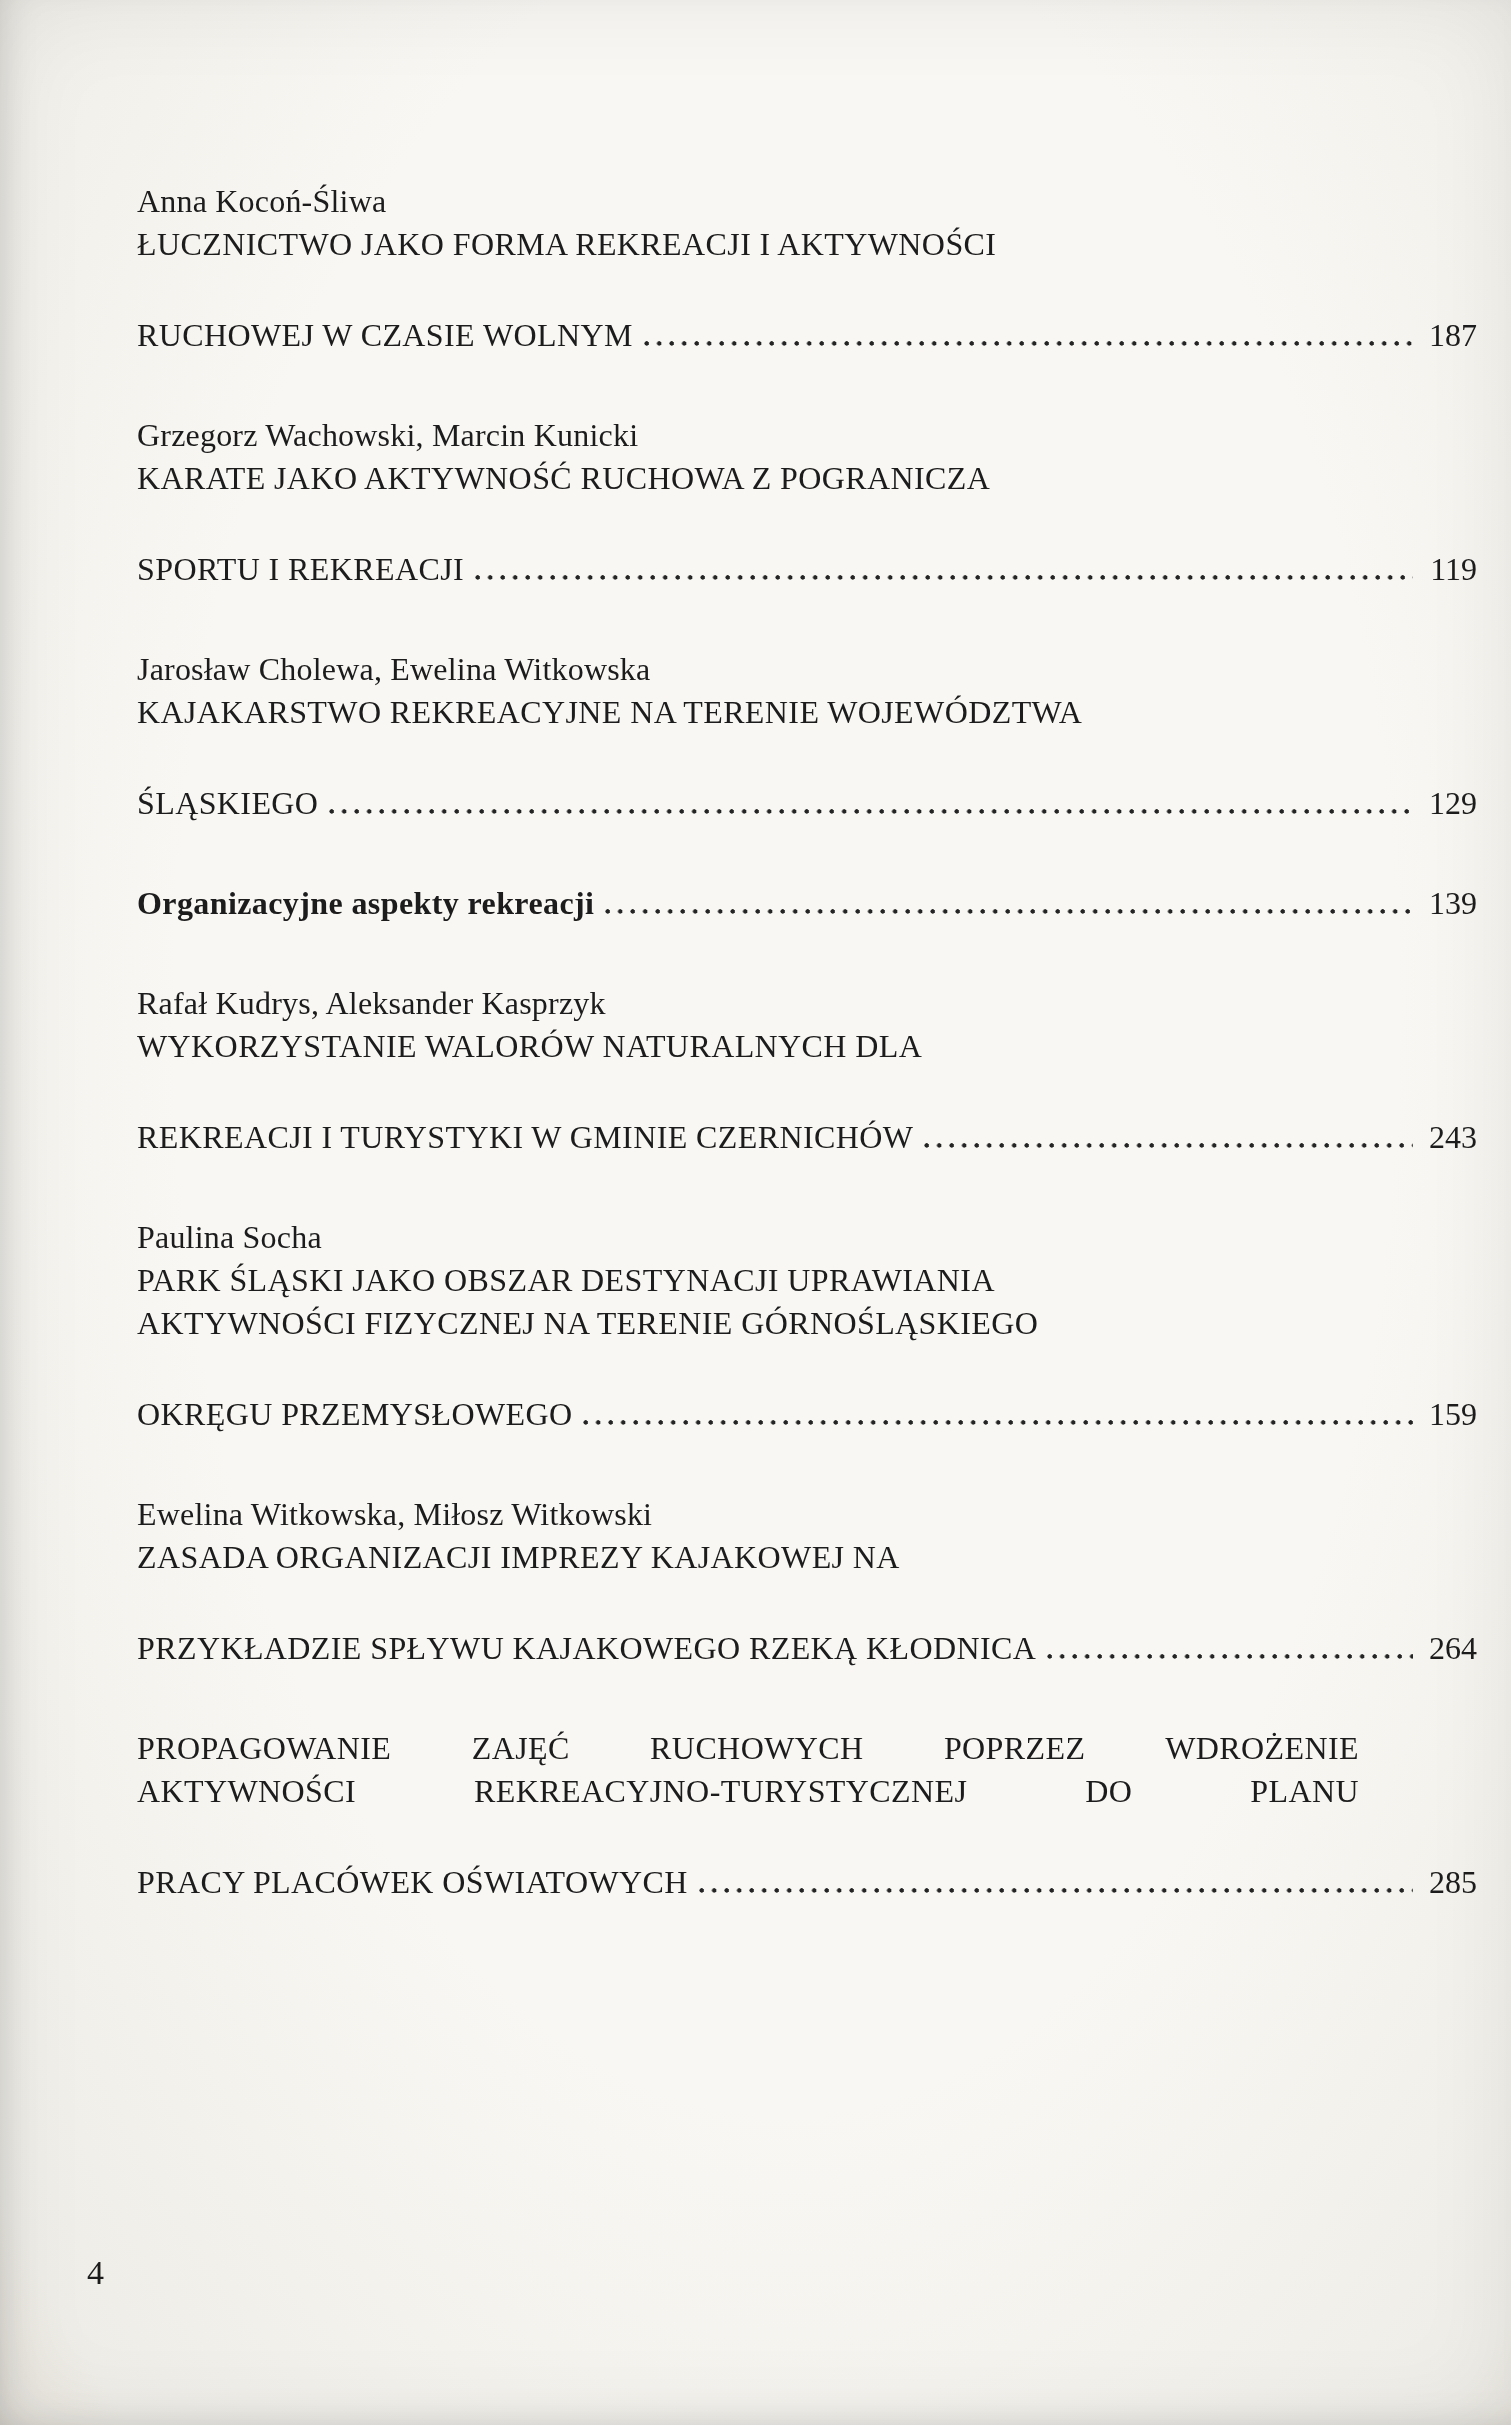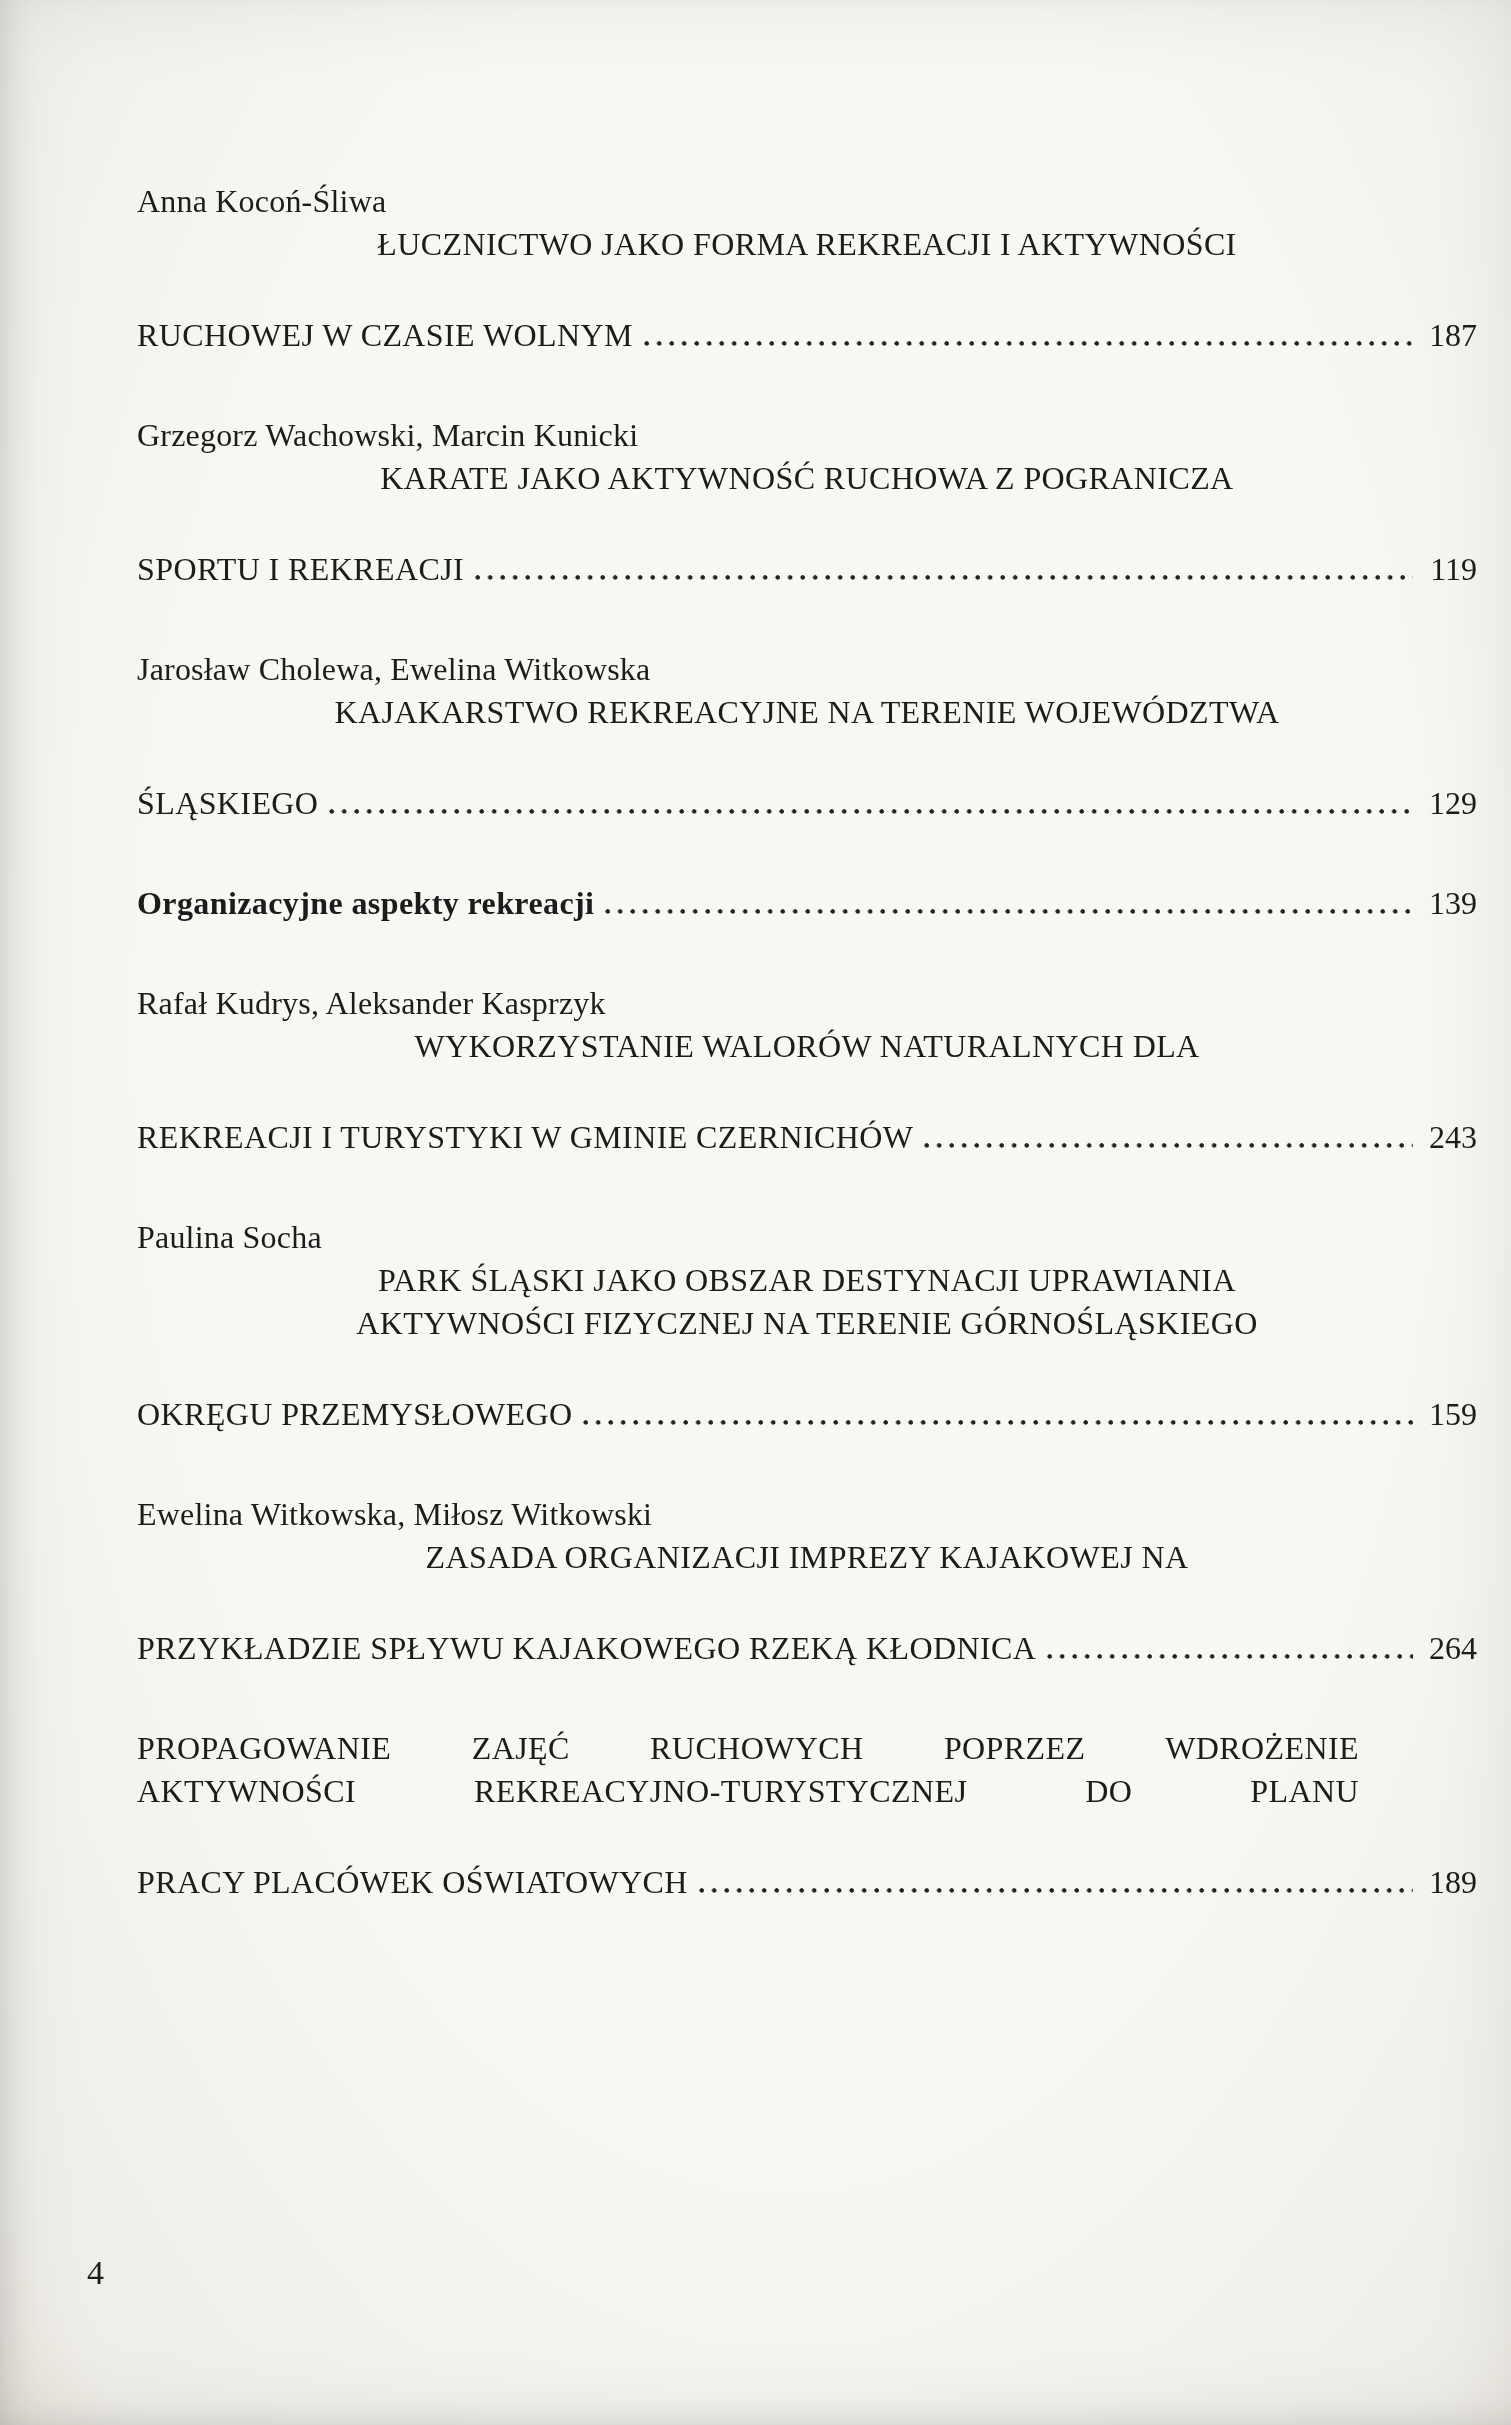--- a/index.html
+++ b/index.html
@@ -24,21 +24,21 @@
     position: absolute;
     left: 137px;
     top: 180px;
     width: 1340px;
   }
 
   .entry { margin-bottom: 57px; }
 
   .authors { letter-spacing: 0.2px; }
 
-  .title-line, .title-part, .heading-text { letter-spacing: 0.4px; text-align: center; }
+  .title-line, .title-part, .heading-text { letter-spacing: 0.4px; }
 
   .spread {
     width: 1222px;
     text-align: justify;
     text-align-last: justify;
   }
 
   .toc-line {
     display: flex;
     align-items: baseline;
@@ -147,21 +147,21 @@
         <span class="pagenum">264</span>
       </div>
     </div>
 
     <div class="entry">
       <div class="title-line spread">PROPAGOWANIE ZAJĘĆ RUCHOWYCH POPRZEZ WDROŻENIE</div>
       <div class="title-line spread">AKTYWNOŚCI REKREACYJNO-TURYSTYCZNEJ DO PLANU</div>
       <div class="toc-line">
         <span class="title-part">PRACY PLACÓWEK OŚWIATOWYCH</span>
         <span class="dots"></span>
-        <span class="pagenum">189</span>
+        <span class="pagenum">285</span>
       </div>
     </div>
 
   </main>
 
   <div class="folio">4</div>
 </div>
 
 
 </body></html>

